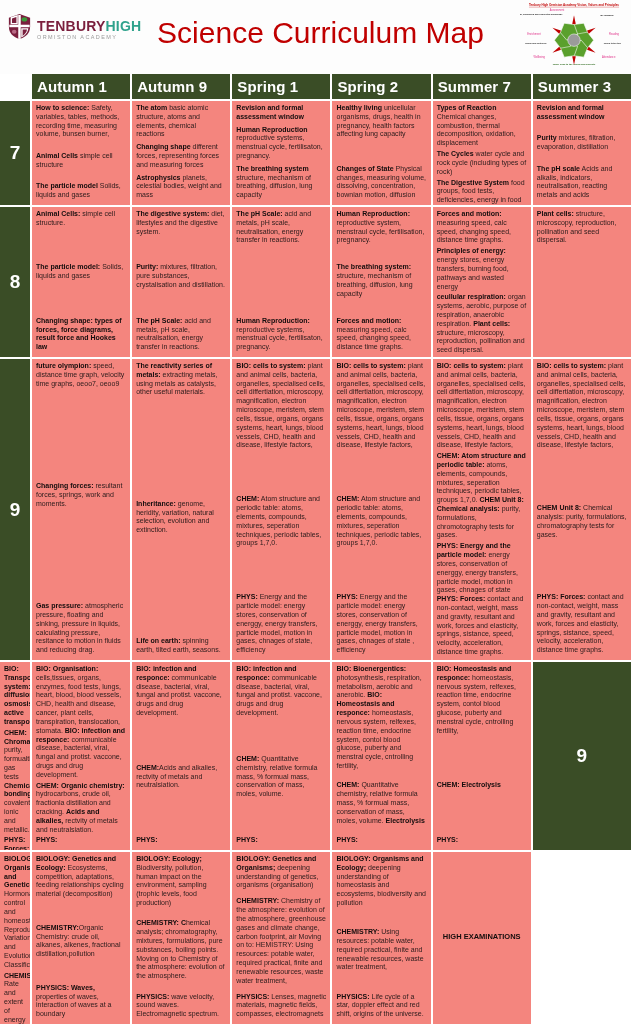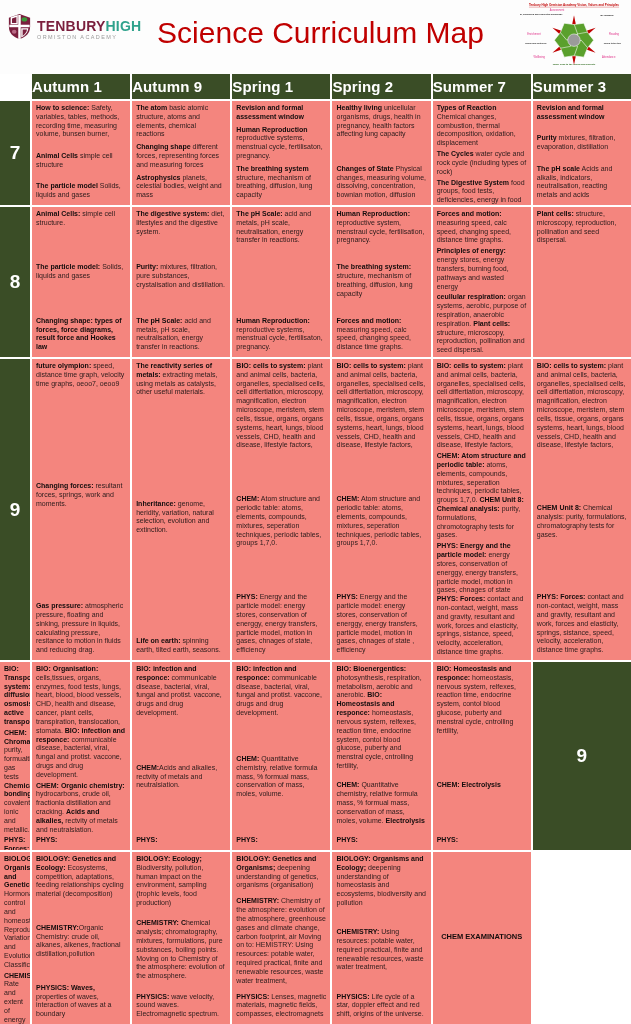--- a/index.html
+++ b/index.html
@@ -31,21 +31,21 @@
   
   .grid{
     position:absolute;top:74px;left:0;width:631px;height:950px;
     display:grid;grid-template-columns:30px repeat(6,1fr);
     grid-template-rows:25px 104px 150px 301px 188px 172px;
     gap:2px;background:#fff;
   }
   .corner{background:#fff;}
   .col-head{
     background:var(--green);color:#fff;font-weight:bold;font-size:15px;
-    display:flex;align-items:center;letter-spacing:0.1px;
+    display:flex;align-items:center;padding-left:5px;letter-spacing:0.1px;
   }
   .year{
     background:var(--green);color:#fff;font-weight:bold;font-size:19px;
     display:flex;align-items:center;justify-content:center;
   }
   .cell{
     background:var(--pink);padding:3px 4px;overflow:hidden;
     display:flex;flex-direction:column;justify-content:space-between;
     font-size:7px;line-height:1.26;color:#2b1b1b;
   }
@@ -266,15 +266,15 @@
       <p data-name="topic-paragraph"><b>BIOLOGY: Genetics and Organisms;</b><span> deepening understanding of genetics, organisms (organisation)</span></p>
       <p data-name="topic-paragraph"><b>CHEMISTRY:</b><span> Chemistry of the atmosphere: evolution of the atmosphere, greenhouse gases and climate change, carbon footprint, air  Moving on to: HEMISTRY: Using resources: potable water, required practical, finite and renewable resources, waste water treatment,</span></p>
       <p data-name="topic-paragraph"><b>PHYSICS:</b><span> Lenses, magnetic materials, magnetic fields, compasses, electromagnets</span></p>
     </div>
     <div class="cell" data-name="cell-year11-summer-1">
       <p data-name="topic-paragraph"><b>BIOLOGY: Organisms and Ecology;</b><span> deepening understanding of homeostasis and ecosystems, biodiversity and pollution</span></p>
       <p data-name="topic-paragraph"><b>CHEMISTRY:</b><span> Using resources: potable water, required practical, finite and renewable resources, waste water treatment,</span></p>
       <p data-name="topic-paragraph"><b>PHYSICS:</b><span> Life cycle of a star, doppler effect and red shift, origins of the universe.</span></p>
     </div>
     <div class="cell" data-name="cell-year11-summer-2">
-      <p data-name="topic-paragraph"><b>CHEM EXAMINATIONS</b></p>
+      <p data-name="topic-paragraph"><b>HIGH EXAMINATIONS</b></p>
     </div>
   </div>
 
 </body></html>

